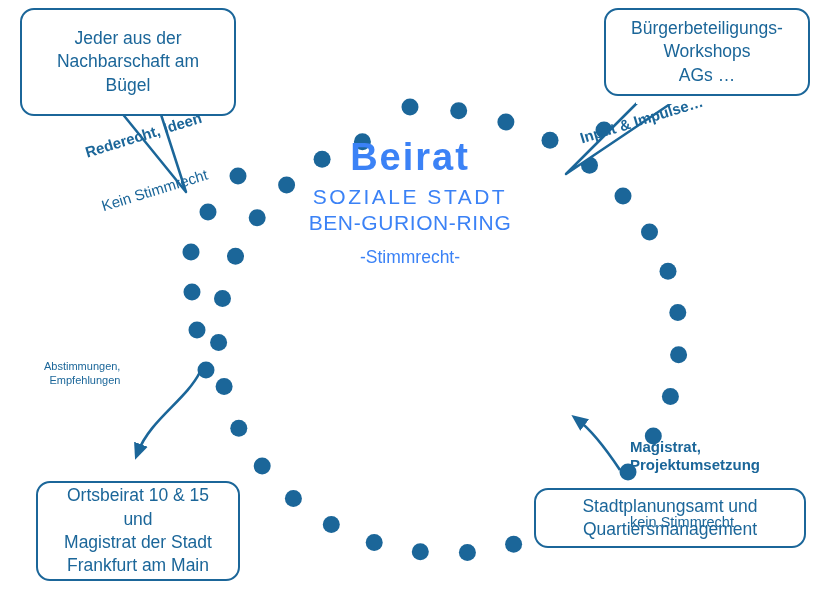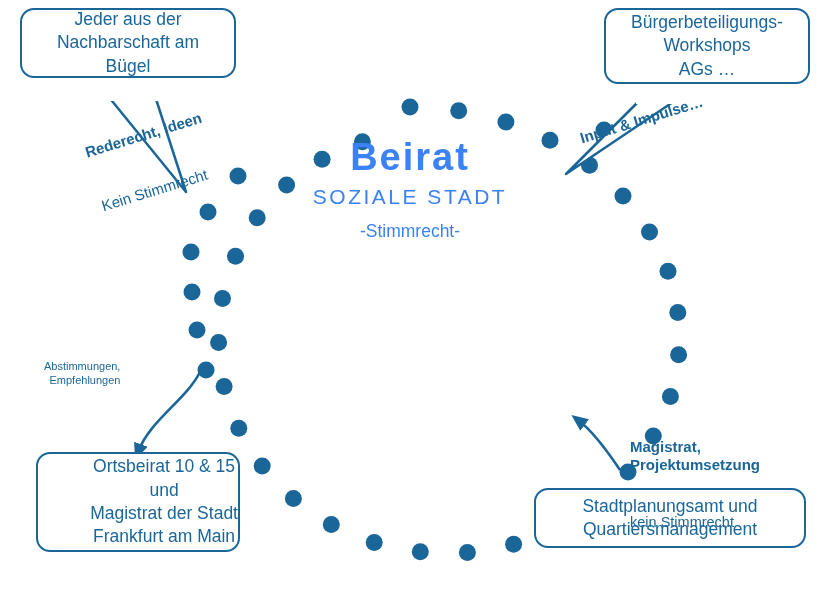--- a/index.html
+++ b/index.html
@@ -36,33 +36,32 @@
     flex-direction: column;
     align-items: center;
     justify-content: center;
     line-height: 1.33;
     z-index: 4;
   }
   .bubble span { display: block; white-space: pre; }
 
   #bubble-neighborhood {
     left: 20px; top: 8px;
-    width: 216px; height: 70px;
+    width: 216px; height: 108px;
     font-size: 17.5px;
   }
   #bubble-workshops {
     left: 604px; top: 8px;
-    width: 206px; height: 76px;
+    width: 206px; height: 88px;
     font-size: 17.5px;
   }
   #bubble-ortsbeirat {
-    left: 36px; top: 452px;
+    left: 36px; top: 481px;
     width: 204px; height: 100px;
     font-size: 17.5px;
-    align-items: flex-end;
   }
   #bubble-stadtplanung {
     left: 534px; top: 488px;
     width: 272px; height: 60px;
     font-size: 17.5px;
   }
 
   
   #center-block {
     position: absolute;
@@ -225,20 +224,21 @@
     </g>
 
     <path d="M200,372 C186,400 150,420 138,452" fill="none" stroke="#1b6699" stroke-width="2.6" marker-end="url(#arrowhead)"></path>
 
     <path d="M620,470 C608,452 594,432 578,420" fill="none" stroke="#1b6699" stroke-width="2.6" marker-end="url(#arrowhead)"></path>
   </svg>
 
   <div id="center-block">
     <div id="title-main">Beirat</div>
     <div id="title-sub1">SOZIALE STADT</div>
+    <div id="title-sub2">BEN-GURION-RING</div>
     <div id="stimmrecht">-Stimmrecht-</div>
   </div>
 
   <div class="bubble" id="bubble-neighborhood">
     <span>Jeder aus der
 Nachbarschaft am
 Bügel</span>
   </div>
 
   <div class="bubble" id="bubble-workshops">

